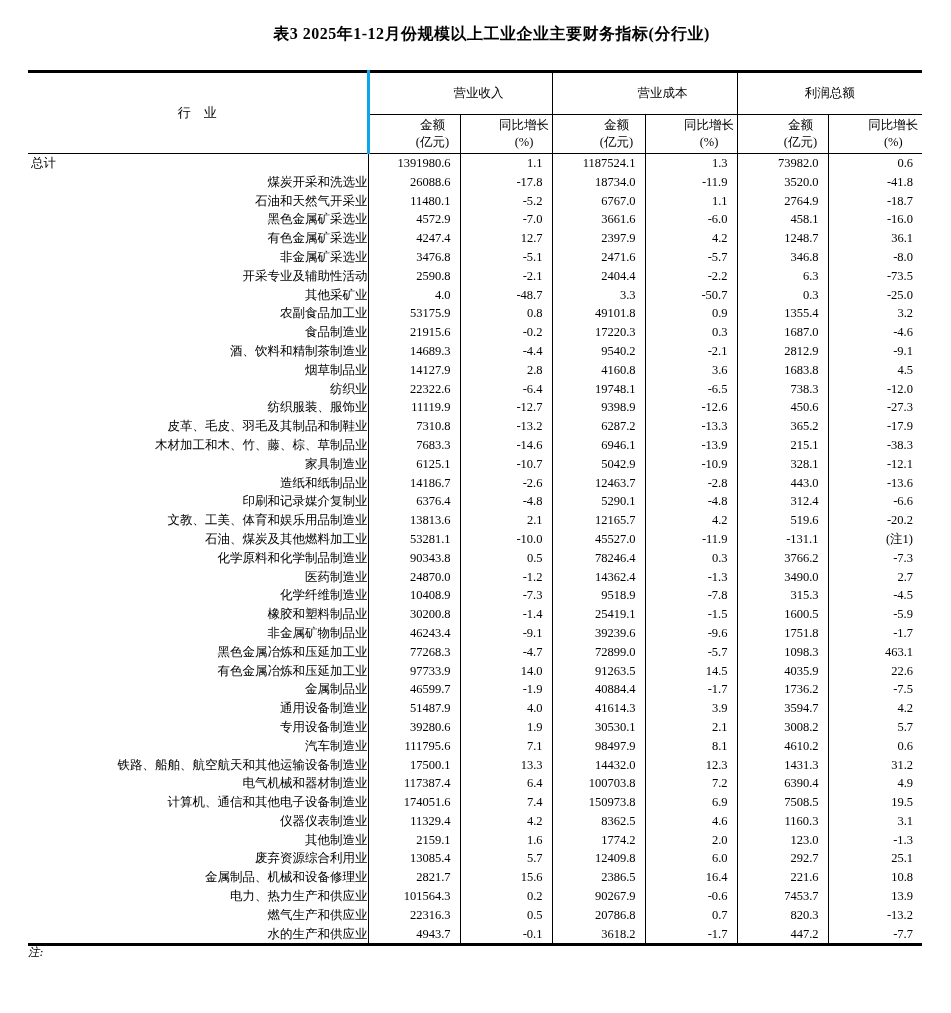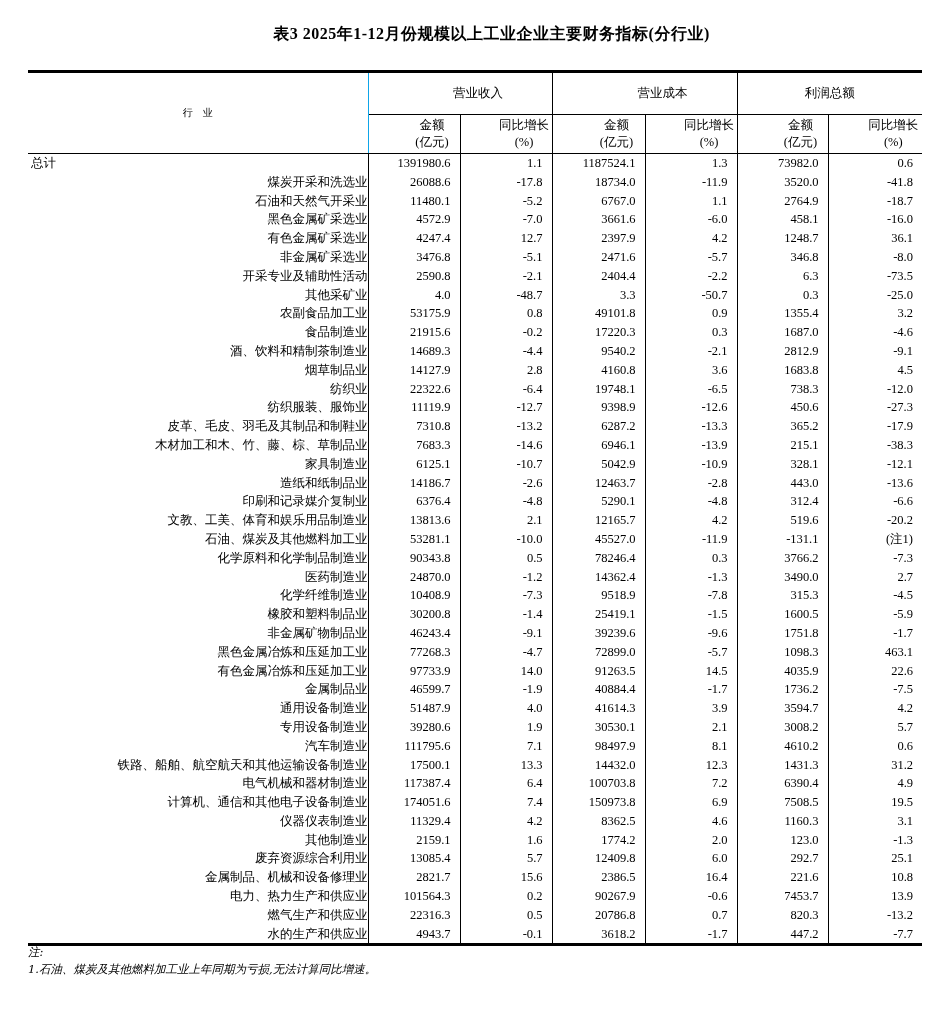--- a/index.html
+++ b/index.html
@@ -12,22 +12,22 @@
     font-size:16px;font-weight:bold;letter-spacing:0.5px;margin:16px;
   }
   table.fin{
     position:absolute;left:28px;top:70px;width:894px;
     border-collapse:collapse;table-layout:fixed;
     border-top:3px solid #000;border-bottom:3px solid #000;
     font-size:12.5px;
   }
   th{font-weight:normal;text-align:center;padding:0;}
   .ind-h{
-    border-right:1px solid #0ea5e9;border-bottom:1px solid #000;
-    font-size:10px;
+    border-right:3px solid #0ea5e9;border-bottom:1px solid #000;
+    font-size:13px;
   }
   .grp{height:41px;border-bottom:1px solid #000;}
   .grp-r{border-right:1px solid #000;padding-left:36px;}
   .sub{
     height:38px;border-bottom:1px solid #000;border-left:1px solid #000;
     line-height:17px;vertical-align:middle;padding-left:36px;
   }
   .sub .l1,.sub .l2{display:block;}
   tbody td{height:18.8px;line-height:18.8px;padding:0;}
   td.ind{
@@ -471,14 +471,13 @@
         <td class="num">3618.2</td>
         <td class="num">-1.7</td>
         <td class="num">447.2</td>
         <td class="num">-7.7</td>
       </tr>
     </tbody>
 </table>
 
 <div class="notes">
   <div>注:</div>
-  <div>1.石油、煤炭及其他燃料加工业上年同期为亏损,无法计算同比增速。</div>
 </div>
 
 </body></html>

